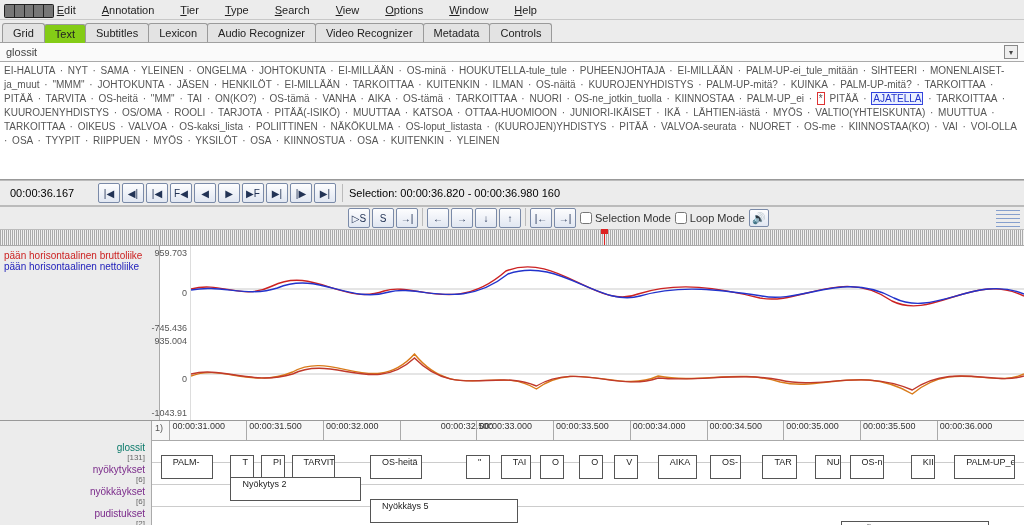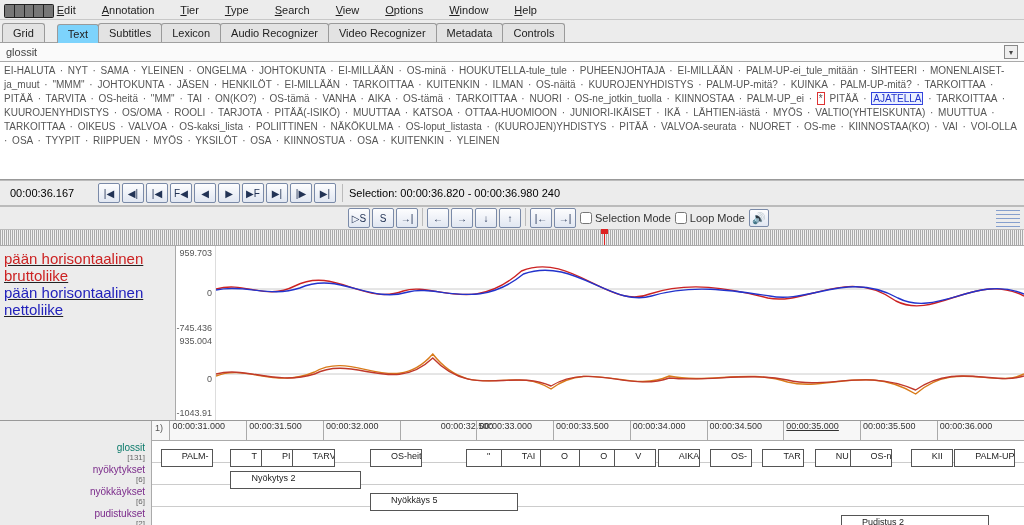--- a/index.html
+++ b/index.html
@@ -65,21 +65,21 @@
   }
   .tab {
     padding: 3px 10px;
     border:1px solid #9a9a9a; border-bottom:none;
     border-radius:3px 3px 0 0;
     background:#e3e3e3;
     margin-right:-1px;
     font-size:11px;
     white-space:nowrap;
   }
-  .tab.active { background:#7dd3fc; position:relative; top:1px;margin-left:13px;}
+  .tab.active { background:#84cc16; position:relative; top:1px;}
   .gloss-title {
     background:#fafafa; border-bottom:1px solid #aaa;
     padding:2px 6px; color:#444;
     display:flex; justify-content:space-between; align-items:center;
   }
   .dd { width:14px;height:14px;border:1px solid #888;background:#eee;display:flex;align-items:center;justify-content:center;font-size:8px;}
   .gloss-list {
     flex:1; overflow:hidden; background:#fff; padding:2px 4px;
     font-size:10px; color:#555; line-height:14px;
     word-spacing: 2px;
@@ -123,27 +123,27 @@
   }
   .overview .cursor {
     position:absolute; top:0; bottom:0; left:59%; width:1px; background:#d22;
   }
   .overview .cursor::before{content:"";position:absolute;top:-1px;left:-3px;width:7px;height:5px;background:#d22;}
 
   .waves {
     display:flex; height:175px; border-bottom:1px solid #999;
   }
   .wave-labels {
-    width:176px; background:#ececec; border-right:1px solid #aaa;
-    font-size:15px; padding:4px 4px;text-decoration:underline;
+    width:160px; background:#ececec; border-right:1px solid #aaa;
+    font-size:10px; padding:4px 4px;
   }
   .wave-labels .lab1{color:#c22;}
   .wave-labels .lab2{color:#22b;}
   .wave-labels .blk{margin-bottom:62px;}
-  .axis-col { width:40px; background:#fff; border-right:1px solid #ddd; font-size:9px; color:#555; position:relative;}
+  .axis-col { width:31px; background:#fff; border-right:1px solid #ddd; font-size:9px; color:#555; position:relative;}
   .axis-col div{position:absolute; right:3px;}
   .wave-plots { flex:1; background:#fff; position:relative; }
   .wave-plots svg { position:absolute; left:0; width:100%; }
   .tiers {
     display:flex; height: 128px;
   }
   .tier-labels {
     width:152px; background:#ececec; border-right:1px solid #aaa;
     font-size:10px; text-align:right; padding-right:6px; color:#333;
     display:flex; flex-direction:column;
@@ -159,22 +159,22 @@
   .ruler {
     height:20px; border-bottom:1px solid #aaa; position:relative; font-size:9px; color:#333;
     background:#f7f7f7;
   }
   .ruler .tick{position:absolute;top:0;height:100%;border-left:1px solid #aaa;padding-left:2px;}
   .ruler .one{position:absolute;left:3px;top:2px;font-size:9px;color:#555;}
   .tier-row {
     height:22px; border-bottom:1px solid #ccc; position:relative;
   }
   .seg {
-    position:absolute; top:8px; height:18px; border:1px solid #555;
-    background:#fff; font-size:9px; padding:1px 20px; white-space:nowrap;
+    position:absolute; top:14px; height:24px; border:1px solid #555;
+    background:#fff; font-size:9px; padding:1px 11px; white-space:nowrap;
     overflow:hidden;
   }
   .seg.long{background:#fff;}
   .sel-label{font-size:11px;color:#000;}
 </style>
 </head>
 <body>
 
 <div class="menubar">
   <span>File</span>
@@ -234,21 +234,21 @@
     <div class="btn">|◀</div>
     <div class="btn">F◀</div>
     <div class="btn">◀</div>
     <div class="btn">▶</div>
     <div class="btn">▶F</div>
     <div class="btn">▶|</div>
     <div class="btn">|▶</div>
     <div class="btn">▶|</div>
   </div>
   <div class="sep"></div>
-  <div class="sel-label">Selection: 00:00:36.820 - 00:00:36.980   240</div>
+  <div class="sel-label">Selection: 00:00:36.820 - 00:00:36.980   160</div>
 </div>
 <div class="timebar" style="height:24px">
   <div style="width:90px"></div>
   <div style="width:246px"></div>
   <div class="btns">
     <div class="btn">▷S</div>
     <div class="btn">S</div>
     <div class="btn">→|</div>
     <div class="sep"></div>
     <div class="btn">←</div>
@@ -330,21 +330,21 @@
       <span class="one">1)</span>
       <div id="ruler-ticks">
           <div class="tick" style="left: 2%;">00:00:31.000</div>
           <div class="tick" style="left: 10.8%;">00:00:31.500</div>
           <div class="tick" style="left: 19.6%;">00:00:32.000</div>
           <div class="tick" style="left: 28.4%; padding-left: 40px;">00:00:32.500</div>
           <div class="tick" style="left: 37.2%;">00:00:33.000</div>
           <div class="tick" style="left: 46%;">00:00:33.500</div>
           <div class="tick" style="left: 54.8%;">00:00:34.000</div>
           <div class="tick" style="left: 63.6%;">00:00:34.500</div>
-          <div class="tick" style="left: 72.4%; text-decoration: underline;">00:00:35.000</div>
+          <div class="tick" style="left: 72.4%;">00:00:35.000</div>
           <div class="tick" style="left: 81.2%;">00:00:35.500</div>
           <div class="tick" style="left: 90%;">00:00:36.000</div>
         </div>
     </div>
     <div class="tier-row" id="gloss-row">
         <div class="seg" style="left: 1%; width: 6%;">PALM-</div>
         <div class="seg" style="left: 9%; width: 2%;">T</div>
         <div class="seg" style="left: 12.5%; width: 2.5%;">PI</div>
         <div class="seg" style="left: 16%; width: 5%;">TARVIT</div>
         <div class="seg" style="left: 25%; width: 6%;">OS-heitä</div>

